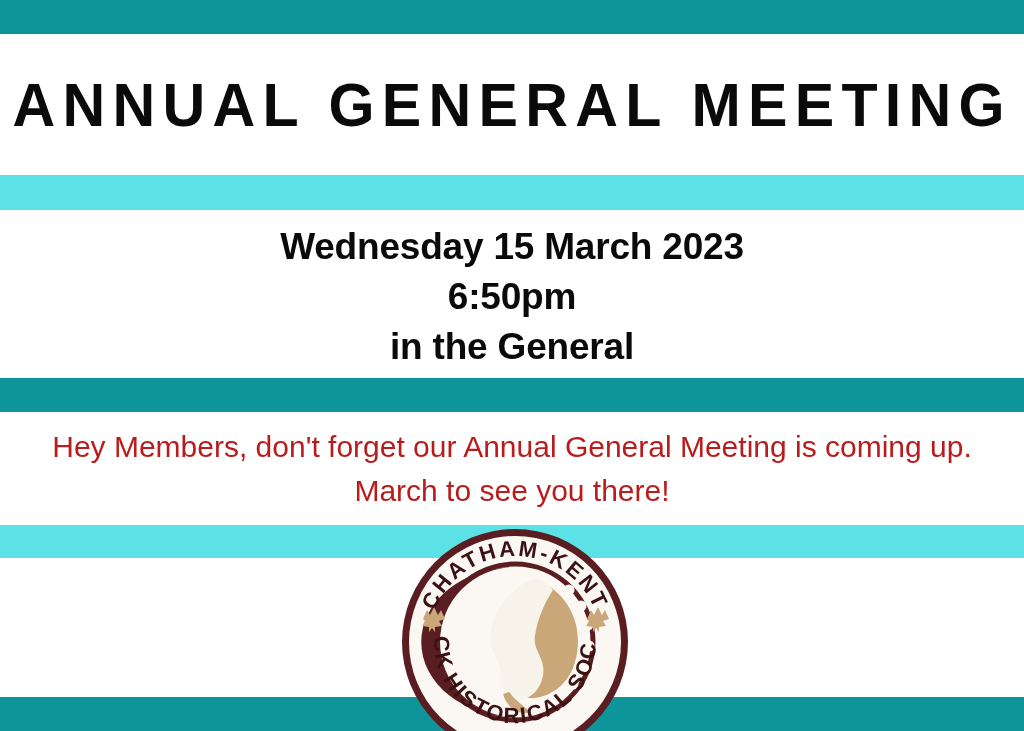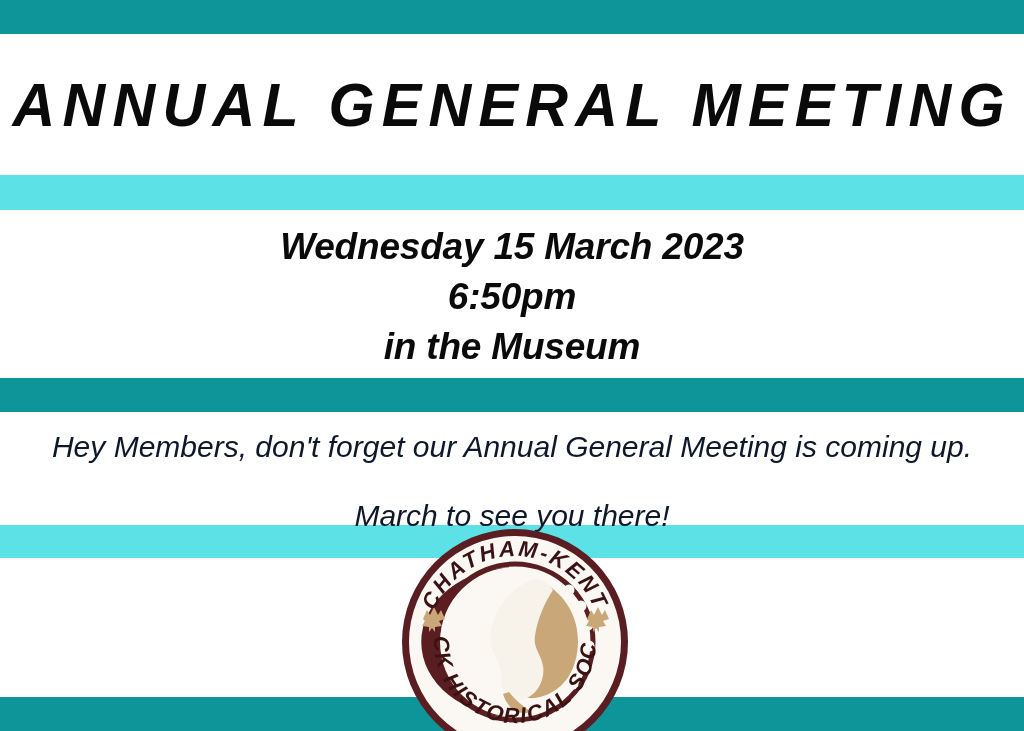--- a/index.html
+++ b/index.html
@@ -10,21 +10,20 @@
     overflow:hidden;
     background:#ffffff;
     font-family:"Liberation Sans", sans-serif;
   }
 
   .poster {
     position:relative;
     width:1024px;
     height:731px;
     background:#ffffff;
-    font-style:italic;
   }
 
   
   .band { position:absolute; left:0; width:1024px; }
   .band-1 { top:0px;   height:34px;  background:#0d9599; }
   .band-2 { top:175px; height:35px;  background:#5ce1e6; }
   .band-3 { top:378px; height:34px;  background:#0d9599; }
   .band-4 { top:525px; height:33px;  background:#5ce1e6; }
   .band-5 { top:697px; height:34px;  background:#0d9599; }
 
@@ -67,23 +66,22 @@
     position:absolute;
     top:412px; left:0; width:1024px; height:113px;
     display:flex; flex-direction:column;
     align-items:center; justify-content:center;
   }
   .msg-line {
     font-family:"Liberation Sans", sans-serif;
     font-weight:400;
     font-size:30px;
     line-height:44px;
-    color:#0f172a;
+    color:#b91c1c;
     white-space:nowrap;
-    margin-top:25px;
   }
 
   
   .logo-wrap {
     position:absolute;
     left:399px;
     top:526px;
     width:232px;
     height:205px;
   }
@@ -100,21 +98,21 @@
   <div class="band band-4"></div>
   <div class="band band-5"></div>
 
   <div class="title-zone">
     <div class="main-title">ANNUAL GENERAL MEETING</div>
   </div>
 
   <div class="date-zone">
     <div class="date-line">Wednesday 15 March 2023</div>
     <div class="date-line">6:50pm</div>
-    <div class="date-line">in the Museum</div>
+    <div class="date-line">in the General</div>
   </div>
 
   <div class="msg-zone">
     <div class="msg-line">Hey Members, don't forget our Annual General Meeting is coming up.</div>
     <div class="msg-line">March to see you there!</div>
   </div>
 
   <div class="logo-wrap">
     <svg viewBox="0 0 232 232" xmlns="http://www.w3.org/2000/svg">
       <defs>

